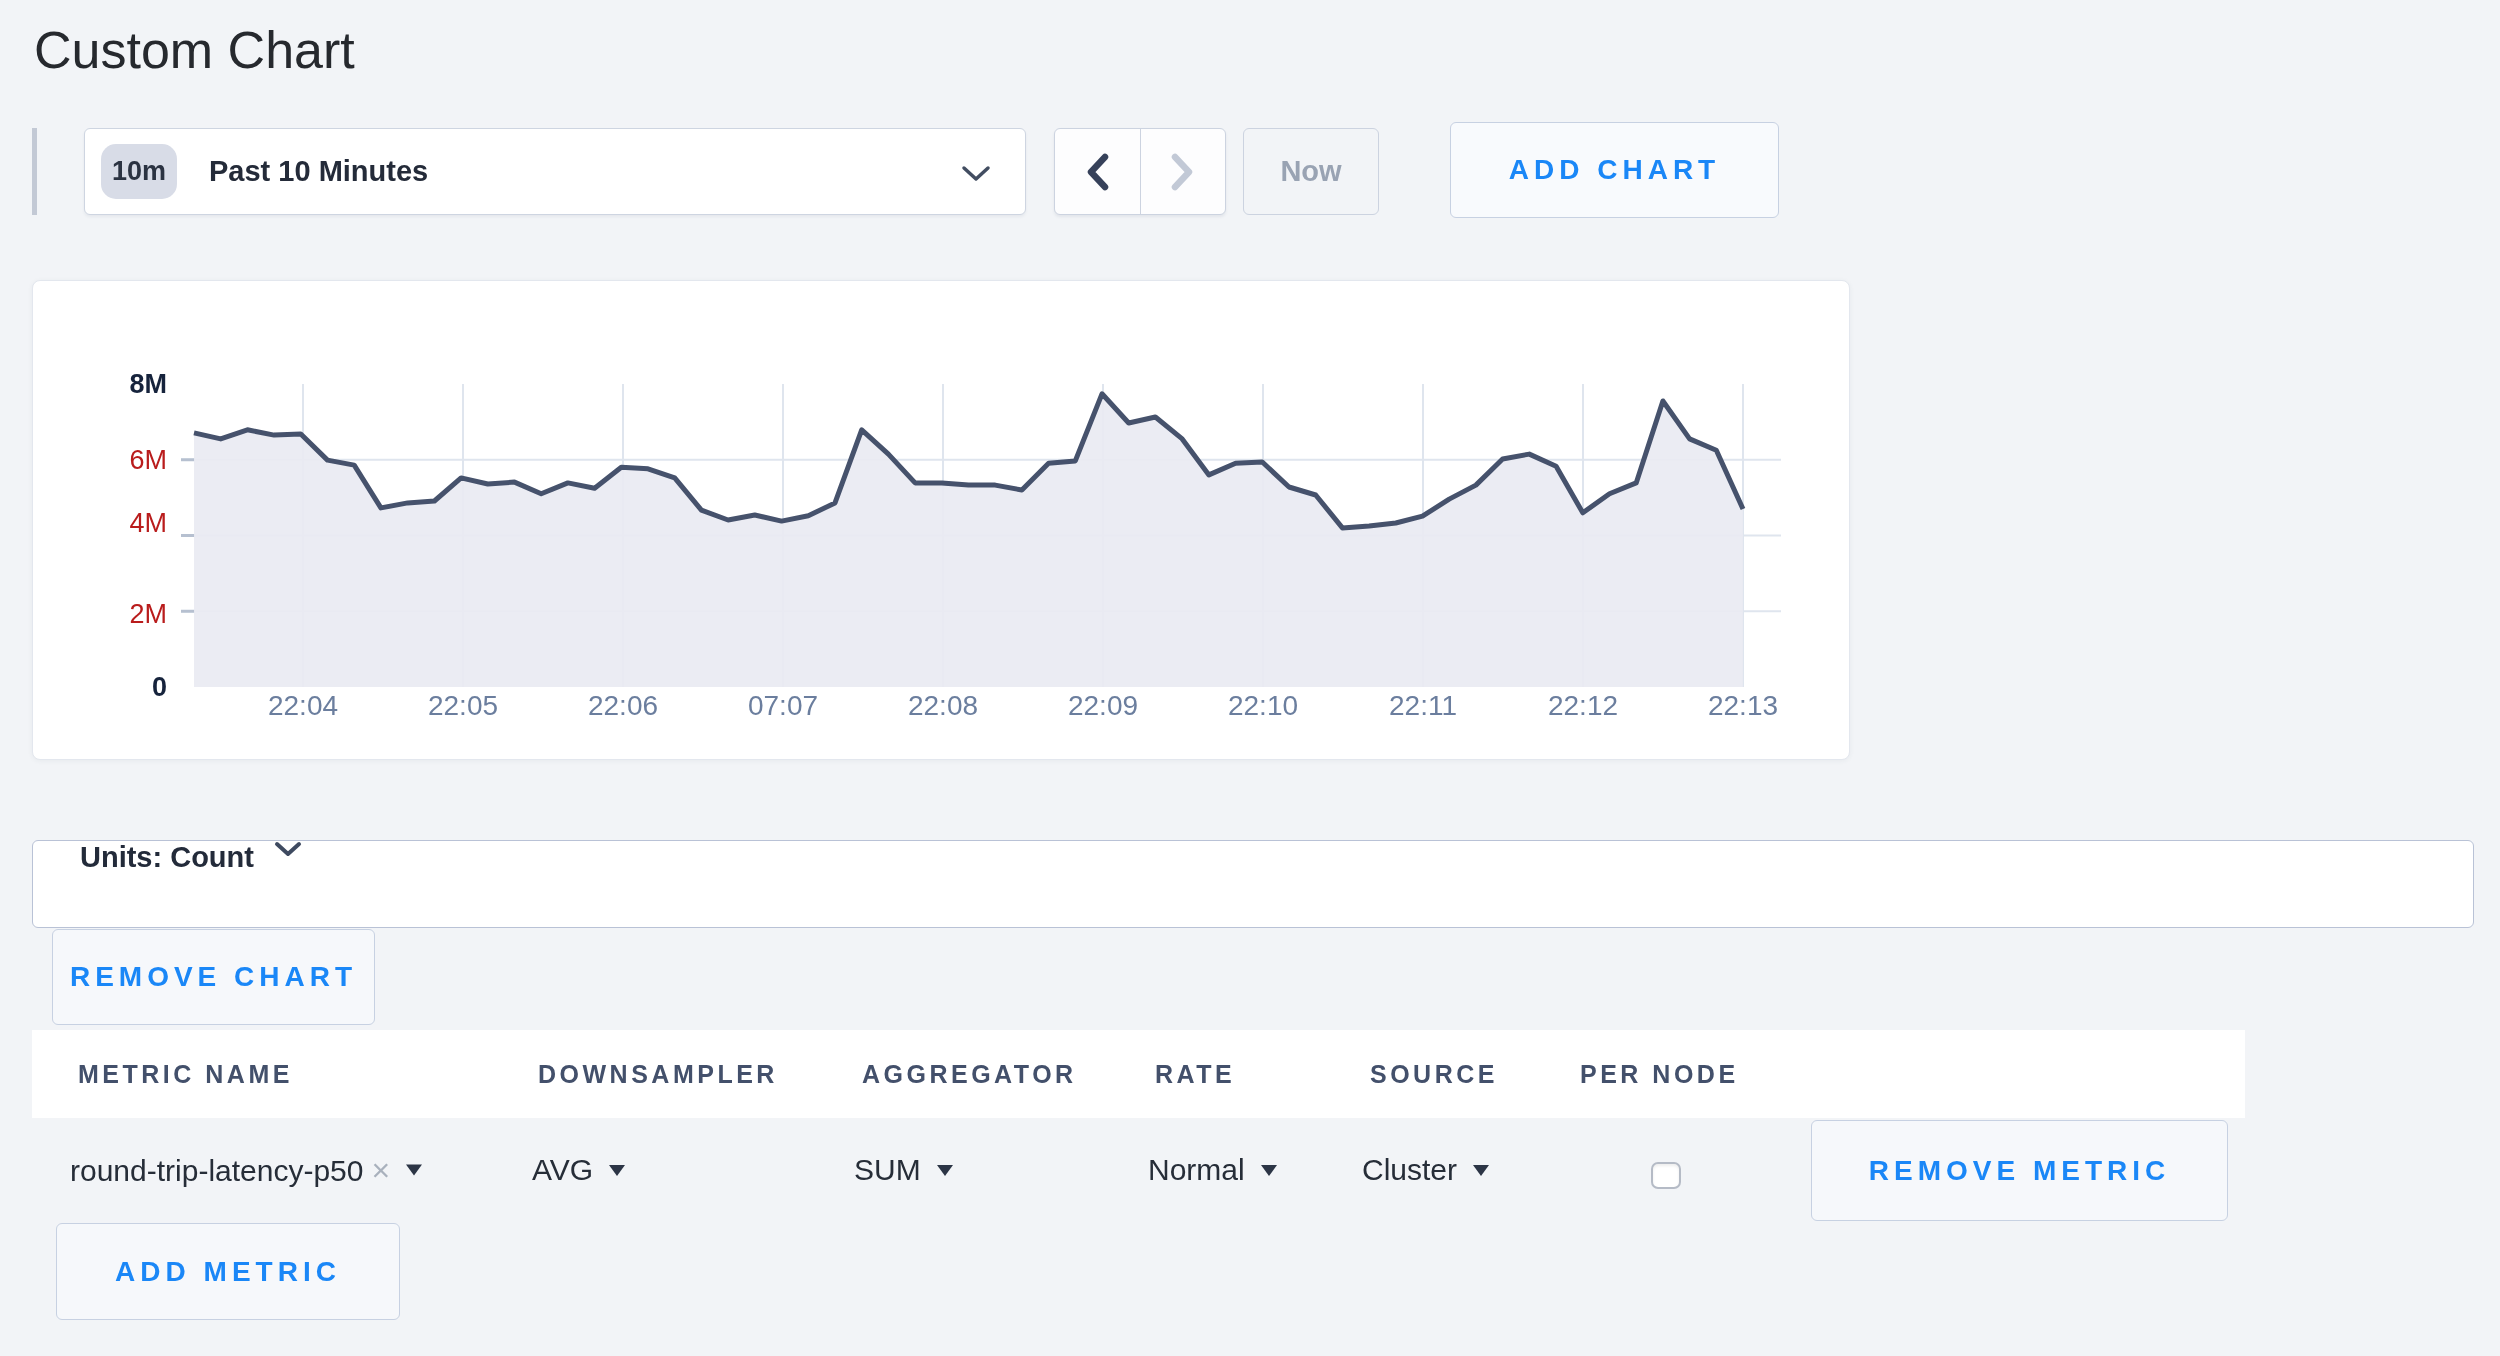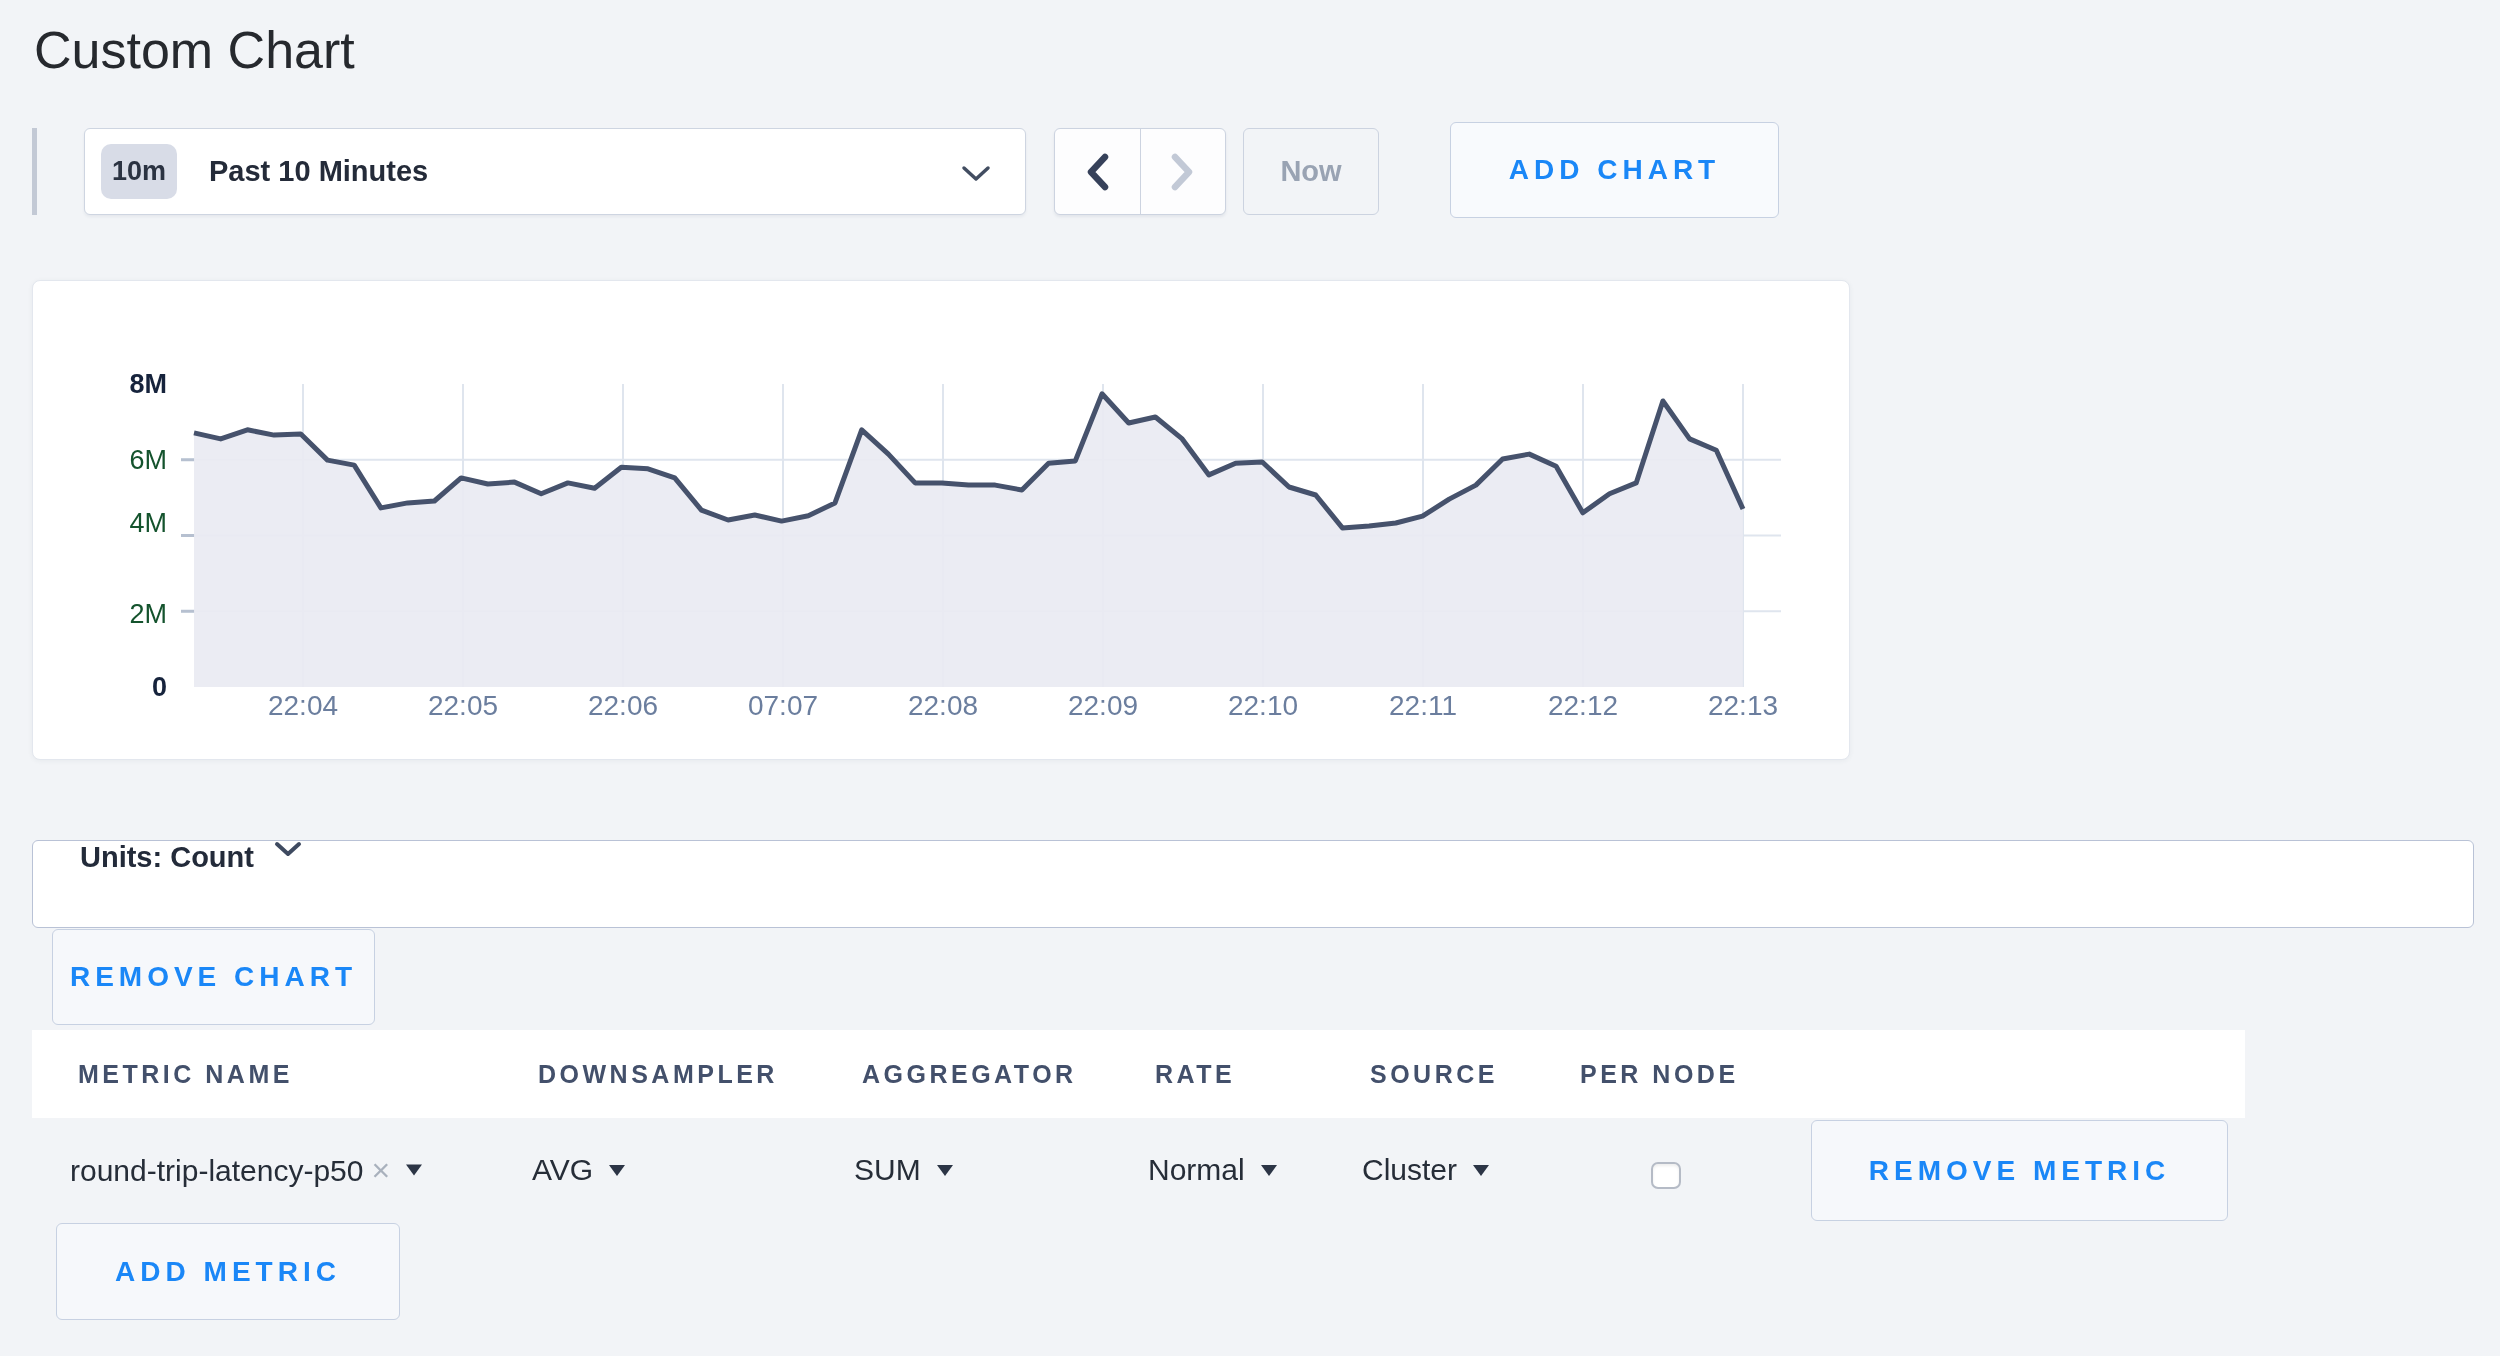--- a/index.html
+++ b/index.html
@@ -15,21 +15,21 @@
   .page-title{left:34px;top:20px;font-size:52px;line-height:60px;font-weight:400;color:#26292e;}
 
   
   .accent-bar{left:32px;top:128px;width:5px;height:87px;background:#c3c9d5;}
   .time-select{
     left:84px;top:128px;width:942px;height:87px;background:#fff;
     border:1px solid #ced5e1;border-radius:6px;display:flex;align-items:center;
     box-shadow:0 2px 3px rgba(90,100,130,.08);cursor:pointer;box-sizing:border-box;
   }
   .time-badge{
-    margin-left:16px;width:76px;height:55px;background:#d8dce7;border-radius:10px;
+    margin-left:16px;width:76px;height:55px;background:#d8dce7;border-radius:15px;
     display:flex;align-items:center;justify-content:center;
     font-size:27px;font-weight:bold;color:#2b3342;
   }
   .time-label{margin-left:32px;font-size:29px;font-weight:bold;color:#242b39;}
   .time-chevron{position:absolute;right:34px;top:36px;}
 
   .nav-group{
     left:1054px;top:128px;width:172px;height:87px;background:#fdfdfe;
     border:1px solid #ccd3e0;border-radius:6px;display:flex;box-sizing:border-box;
     box-shadow:0 2px 3px rgba(90,100,130,.10);
@@ -55,21 +55,21 @@
 
   
   .chart-card{
     left:32px;top:280px;width:1818px;height:480px;background:#fff;
     border:1px solid #e3e7ee;border-radius:8px;box-sizing:border-box;
     box-shadow:0 1px 5px rgba(50,60,80,.06);
   }
   .chart-svg{position:absolute;left:148px;top:103px;}
   .y-label{
     position:absolute;left:10px;width:124px;text-align:right;transform:translateY(-50%);
-    font-size:27px;color:#14532d;
+    font-size:27px;color:#b91c1c;
   }
   .y-label.strong{color:#16233c;font-weight:bold;}
   .x-label{
     position:absolute;top:409px;transform:translateX(-50%);
     font-size:28px;color:#6b7e9e;
   }
 
   
   .units-bar{
     left:32px;top:840px;width:2442px;height:88px;background:#fff;

